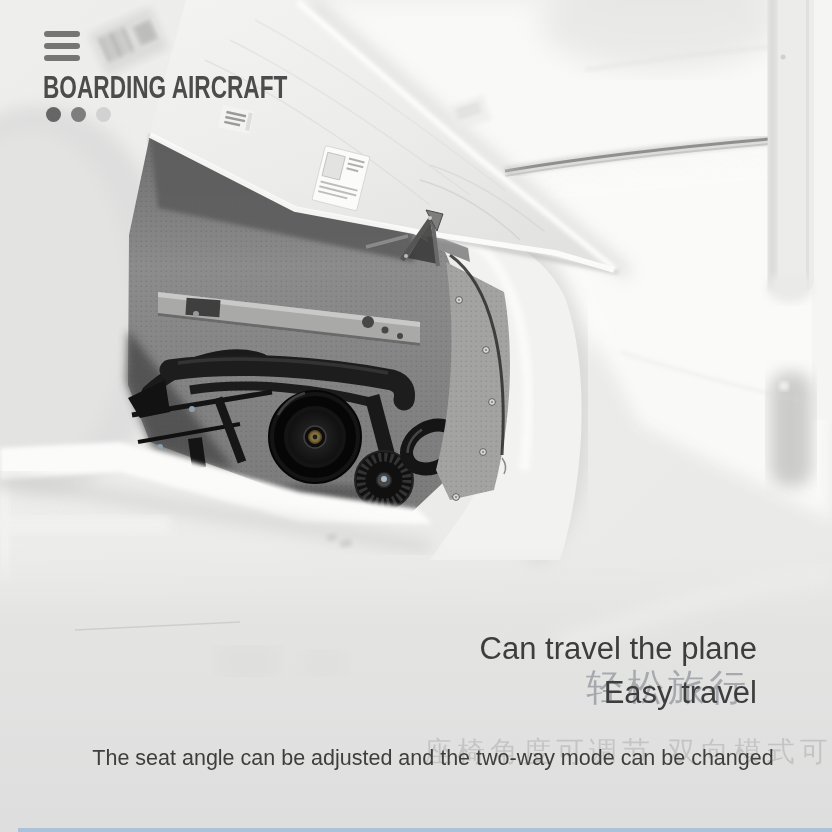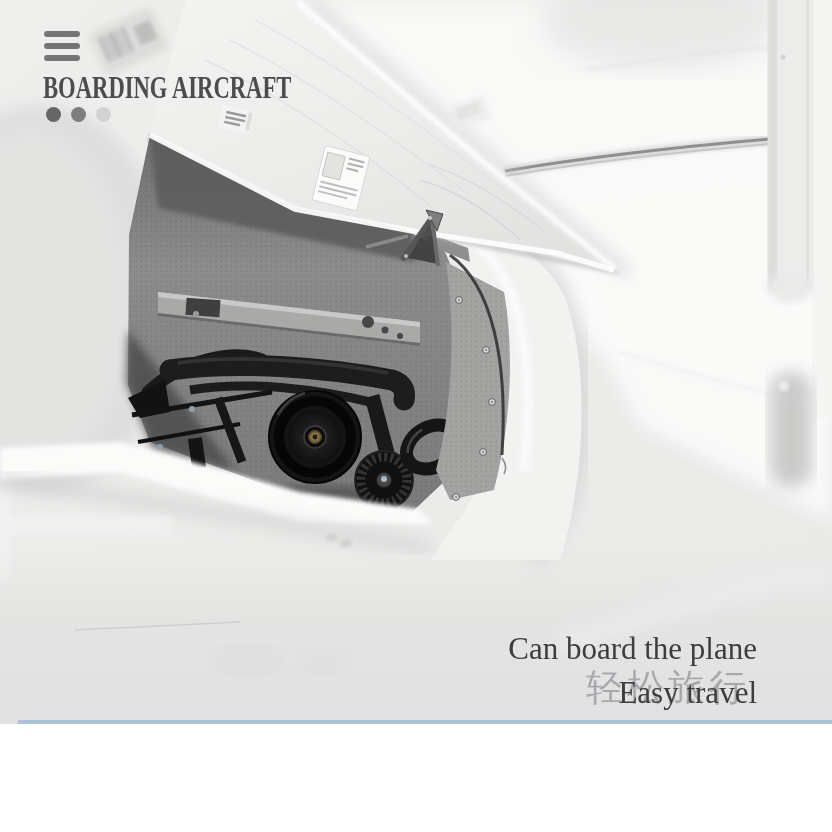--- a/index.html
+++ b/index.html
@@ -1,17 +1,17 @@
 <!DOCTYPE html>
 <html><head>
 <meta charset="utf-8">
 <style>
   html,body{margin:0;padding:0;background:#ffffff;}
-  .stage{position:relative;width:832px;height:724px;overflow:hidden;
-         font-family:Liberation Serif, serif;background:#ededec;}
+  .stage{position:relative;width:832px;height:832px;overflow:hidden;
+         font-family:Liberation Sans, sans-serif;background:#ededec;}
   .photo{position:absolute;inset:0;z-index:0;}
 
   
   .menu{position:absolute;left:44px;top:31px;z-index:5;display:flex;flex-direction:column;gap:6px;}
   .menu span{display:block;width:36px;height:6px;border-radius:3px;background:#757575;}
   .title{position:absolute;left:43px;top:70px;z-index:5;font-size:31px;font-weight:bold;
          color:#4c4c4c;letter-spacing:0px;white-space:nowrap;
          transform:scaleX(0.73);transform-origin:left center;}
   .dots{position:absolute;left:46px;top:107px;z-index:5;display:flex;gap:10px;}
   .dots span{display:block;width:15px;height:15px;border-radius:50%;}
@@ -303,21 +303,21 @@
 
   <div class="dots">
     <span style="background: rgb(102, 102, 102);"></span>
     <span style="background: rgb(126, 126, 126);"></span>
     <span style="background: rgb(210, 210, 210);"></span>
   </div>
 
   <div class="wm1">轻松旅行</div>
 
   <div class="caption" style="color: rgb(61, 61, 61);">
-    <div class="l1">Can board the plane</div>
+    <div class="l1">Can travel the plane</div>
     <div class="l2">Easy travel</div>
   </div>
 
   <div class="wm2">座椅角度可调节 双向模式可切换</div>
   <div class="subtitle">The seat angle can be adjusted and the two-way mode can be changed</div>
 
   <div class="strip" style="background: rgb(170, 195, 219);"></div>
 </div>
 
 </body></html>

